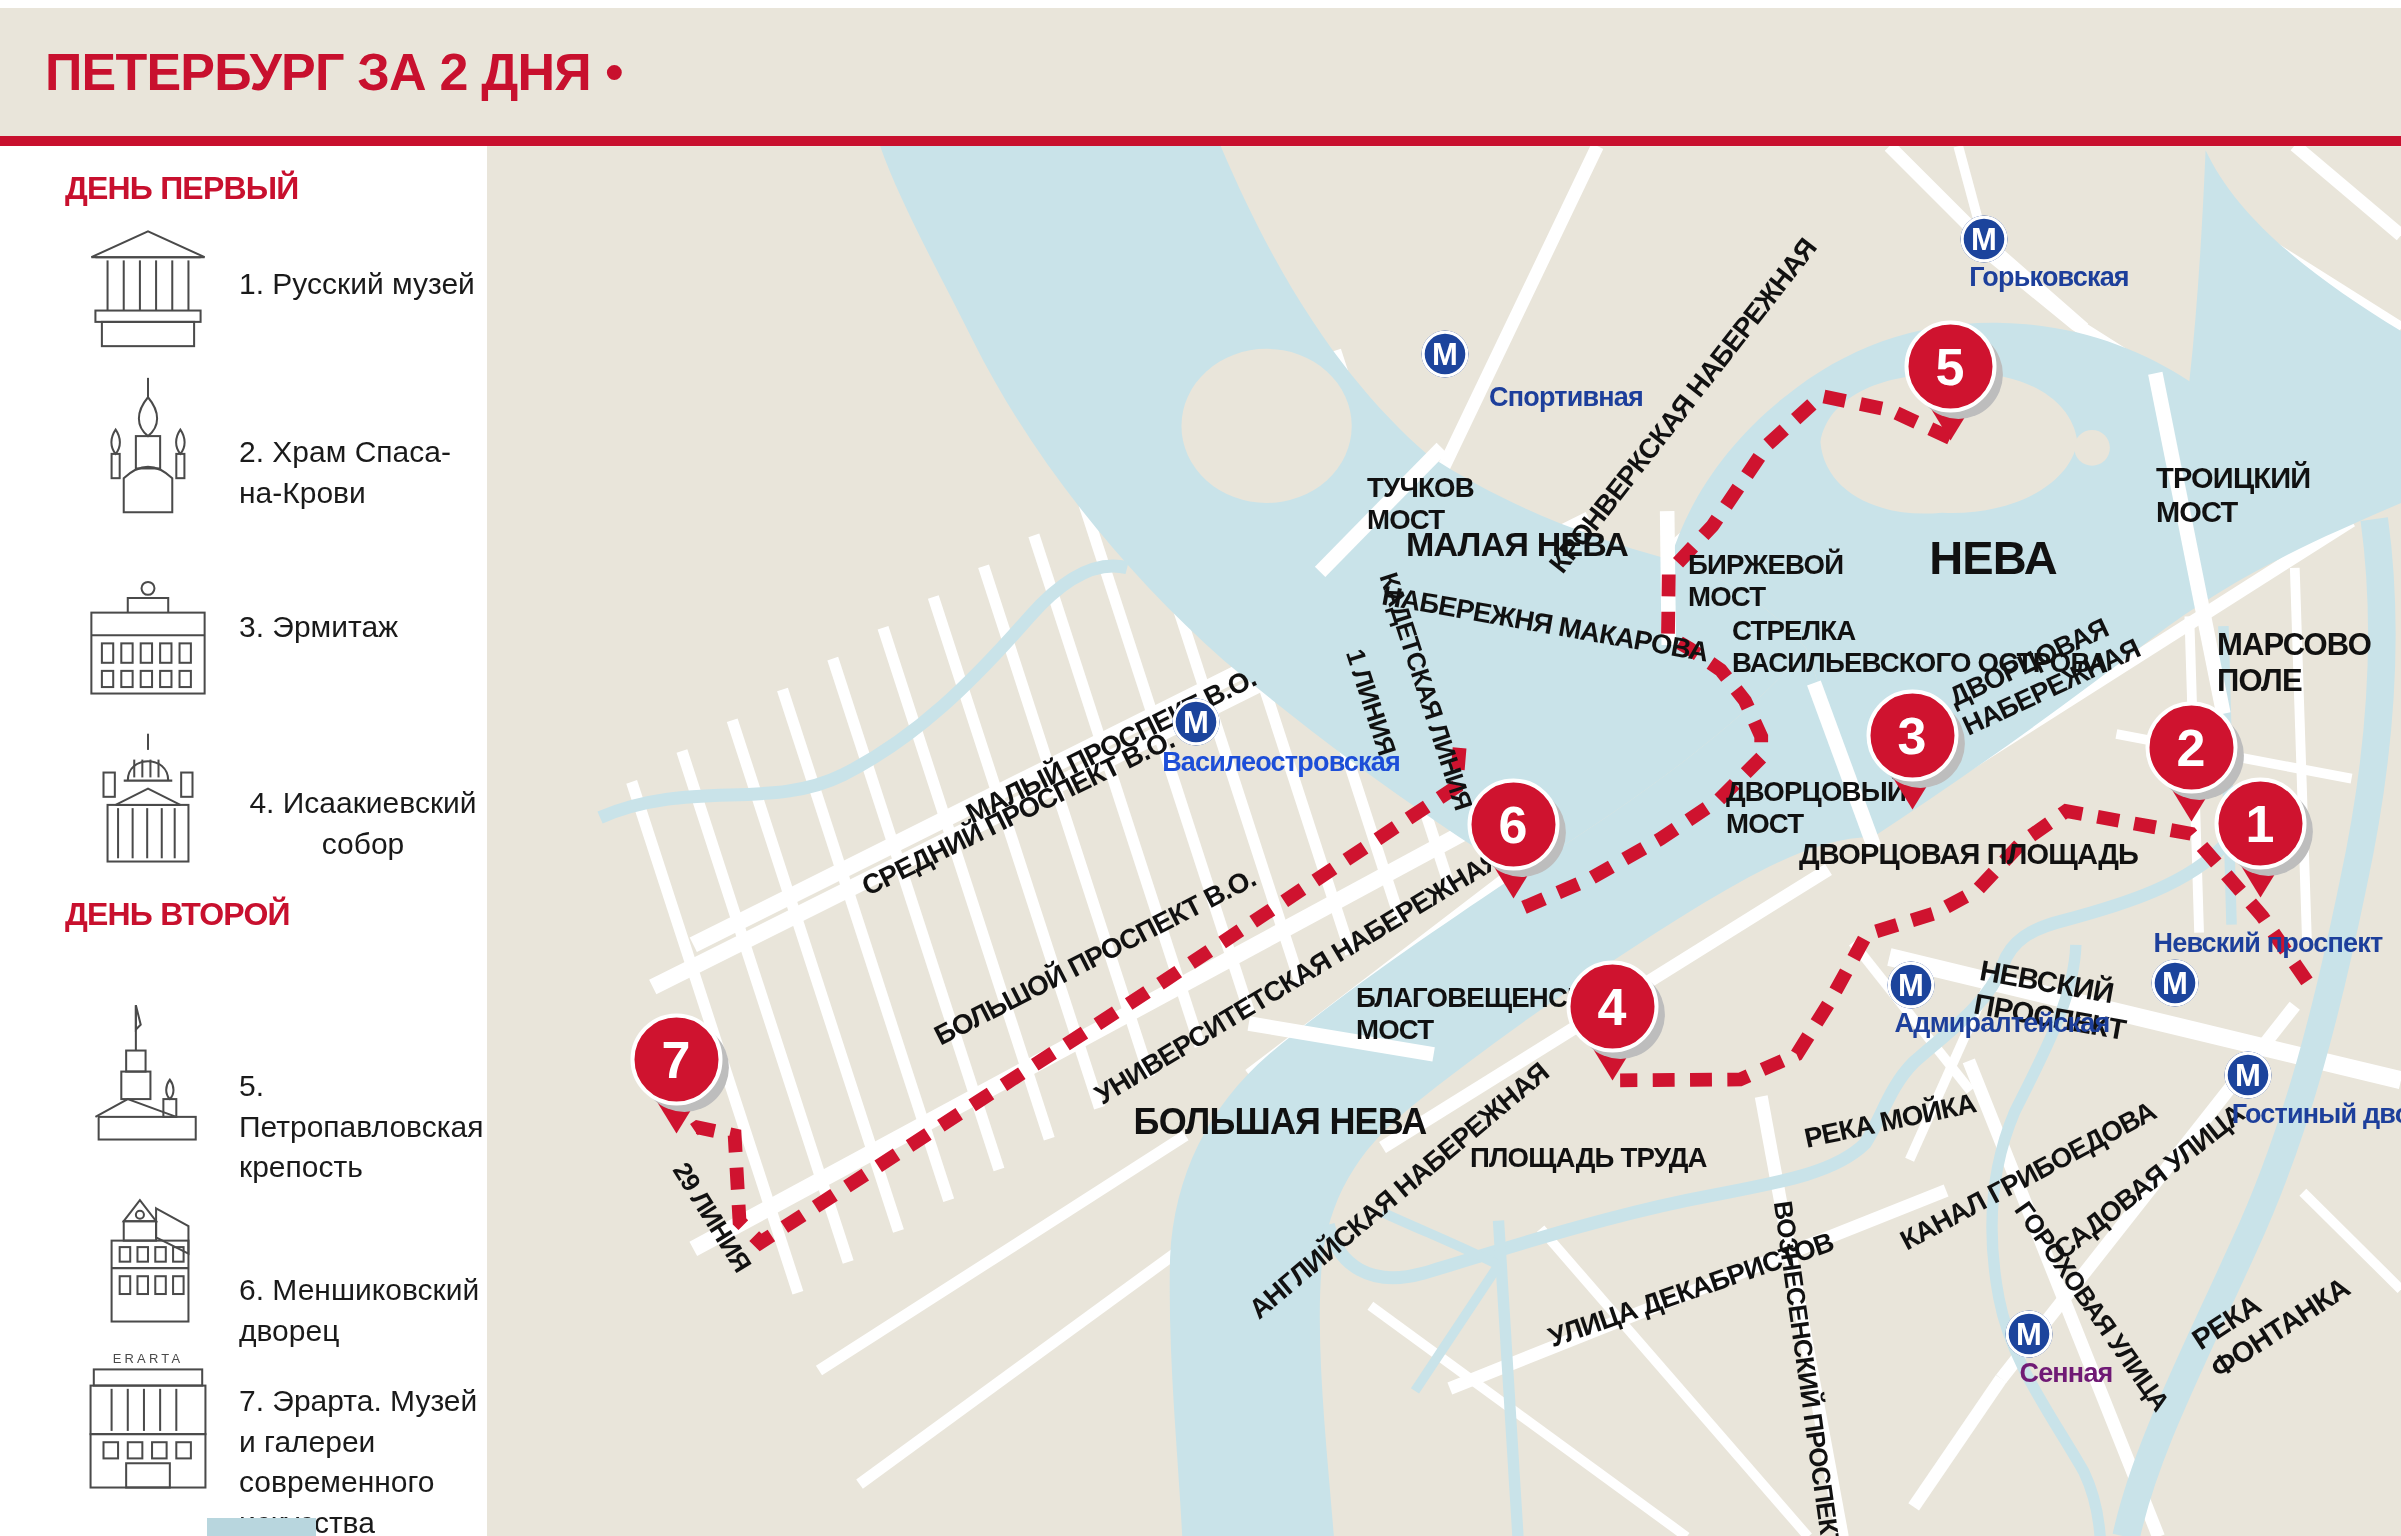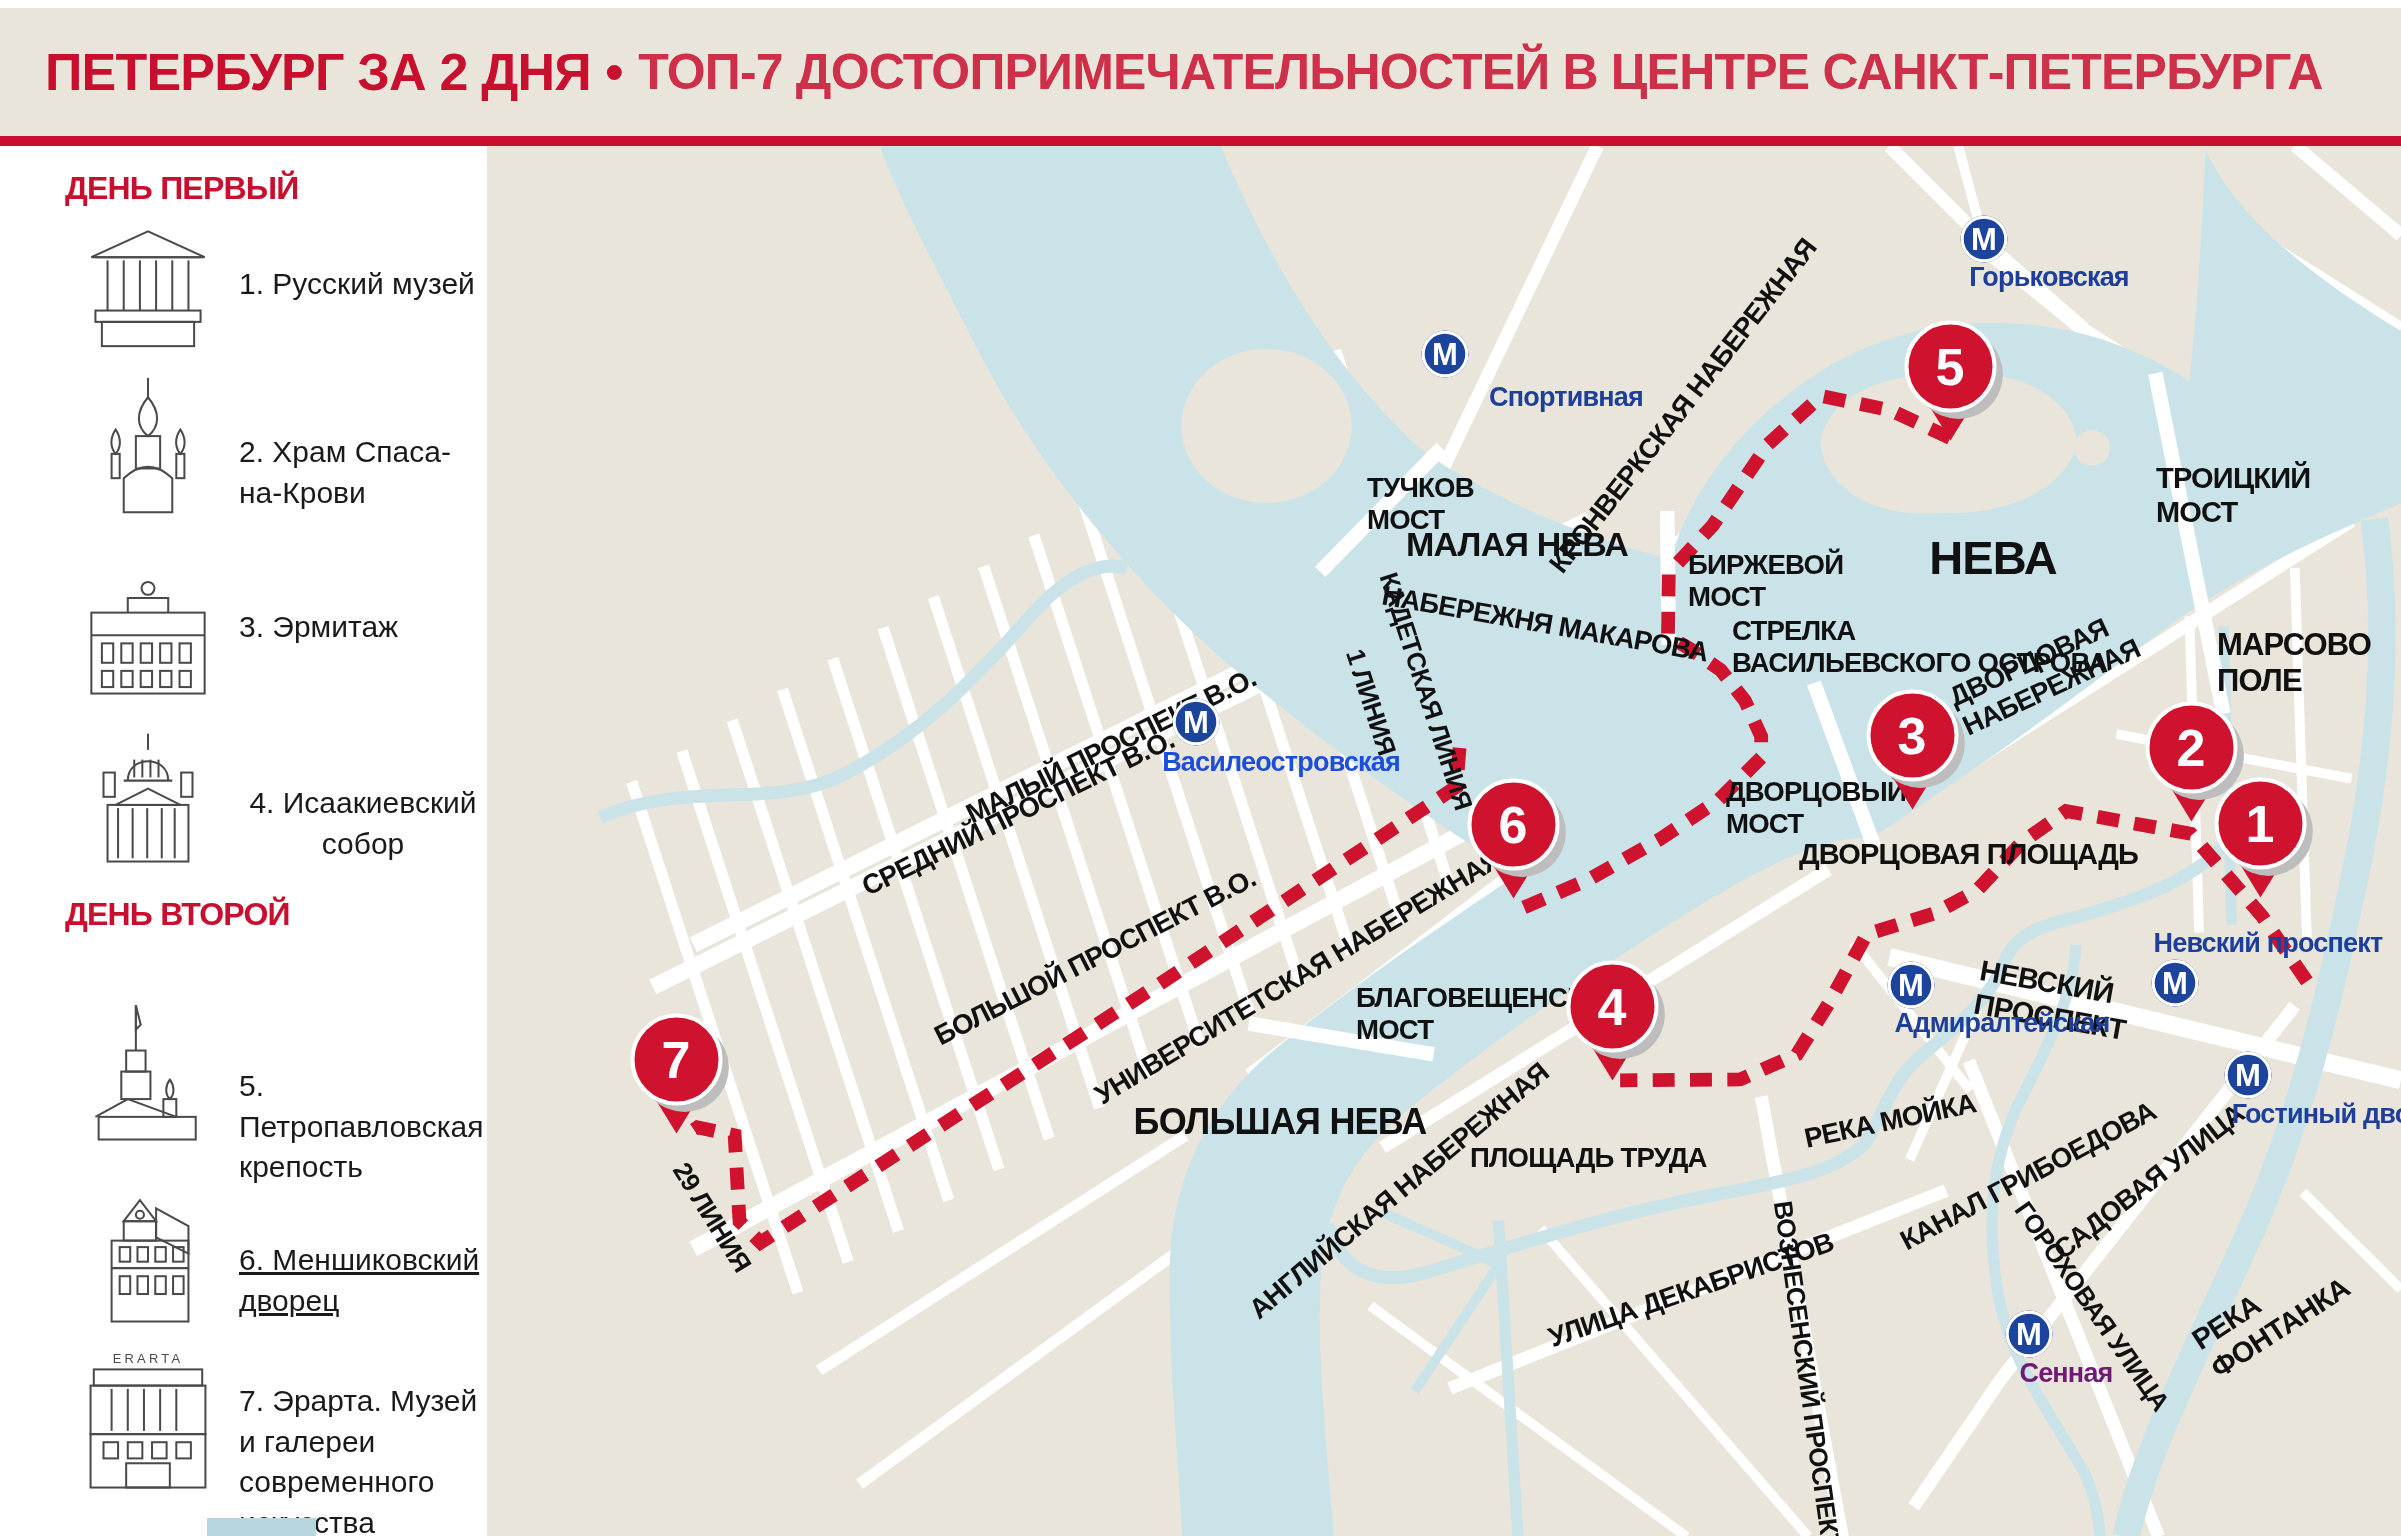--- a/index.html
+++ b/index.html
@@ -35,21 +35,20 @@
          border:24px solid transparent;border-top:39px solid #cf132f;border-bottom:0;}
 </style>
 </head>
 <body>
 
 <div class="page">
 
   <div class="header">
     <span class="t-main">ПЕТЕРБУРГ ЗА 2 ДНЯ</span>
     <span class="t-sep">•</span>
-    <span class="t-sub">ТОП-7 ДОСТОПРИМЕЧАТЕЛЬНОСТЕЙ В ЦЕНТРЕ САНКТ-ПЕТЕРБУРГА</span>
   </div>
   <div class="divider"></div>
 
   <svg class="mapsvg" width="2401" height="1537" viewBox="0 0 2961 1895">
 
     <rect x="0" y="180" width="2961" height="1715" fill="#e9e5da"></rect>
 
     <g stroke="#ffffff" fill="none">
 
       <g stroke-width="14">
@@ -235,21 +234,21 @@
             <line x1="40" y1="104" x2="135" y2="104" stroke="#4a4a4a" stroke-width="2.5" fill="none"></line>
     <rect x="50" y="78" width="13" height="18" stroke="#4a4a4a" stroke-width="2.5" fill="none"></rect>
             <rect x="72" y="78" width="13" height="18" stroke="#4a4a4a" stroke-width="2.5" fill="none"></rect>
             <rect x="94" y="78" width="13" height="18" stroke="#4a4a4a" stroke-width="2.5" fill="none"></rect>
             <rect x="116" y="78" width="13" height="18" stroke="#4a4a4a" stroke-width="2.5" fill="none"></rect>
     <rect x="50" y="114" width="13" height="22" stroke="#4a4a4a" stroke-width="2.5" fill="none"></rect>
             <rect x="72" y="114" width="13" height="22" stroke="#4a4a4a" stroke-width="2.5" fill="none"></rect>
             <rect x="94" y="114" width="13" height="22" stroke="#4a4a4a" stroke-width="2.5" fill="none"></rect>
             <rect x="116" y="114" width="13" height="22" stroke="#4a4a4a" stroke-width="2.5" fill="none"></rect>
           </svg></div>
-        <div class="side-item-text" style="top: 1094px; white-space: pre-line; text-decoration: underline;">6. Меншиковский дворец</div>
+        <div class="side-item-text" style="top: 1124px; white-space: pre-line;">6. Меншиковский дворец</div>
         <div class="sketch" style="top: 1204px;"><svg width="142" height="144" viewBox="0 0 170 178">
             <text x="85" y="16" text-anchor="middle" font-size="16" letter-spacing="4" fill="#4a4a4a" stroke="none" font-family="Liberation Sans, sans-serif">ERARTA</text>
     <rect x="18" y="24" width="134" height="20" stroke="#4a4a4a" stroke-width="2.5" fill="none"></rect>
             <line x1="40" y1="48" x2="40" y2="100" stroke="#4a4a4a" stroke-width="2.5" fill="none"></line>
             <line x1="60" y1="48" x2="60" y2="100" stroke="#4a4a4a" stroke-width="2.5" fill="none"></line>
             <line x1="80" y1="48" x2="80" y2="100" stroke="#4a4a4a" stroke-width="2.5" fill="none"></line>
             <line x1="100" y1="48" x2="100" y2="100" stroke="#4a4a4a" stroke-width="2.5" fill="none"></line>
             <line x1="120" y1="48" x2="120" y2="100" stroke="#4a4a4a" stroke-width="2.5" fill="none"></line>
     <rect x="14" y="44" width="142" height="60" stroke="#4a4a4a" stroke-width="2.5" fill="none"></rect>
             <rect x="14" y="104" width="142" height="66" stroke="#4a4a4a" stroke-width="2.5" fill="none"></rect>

